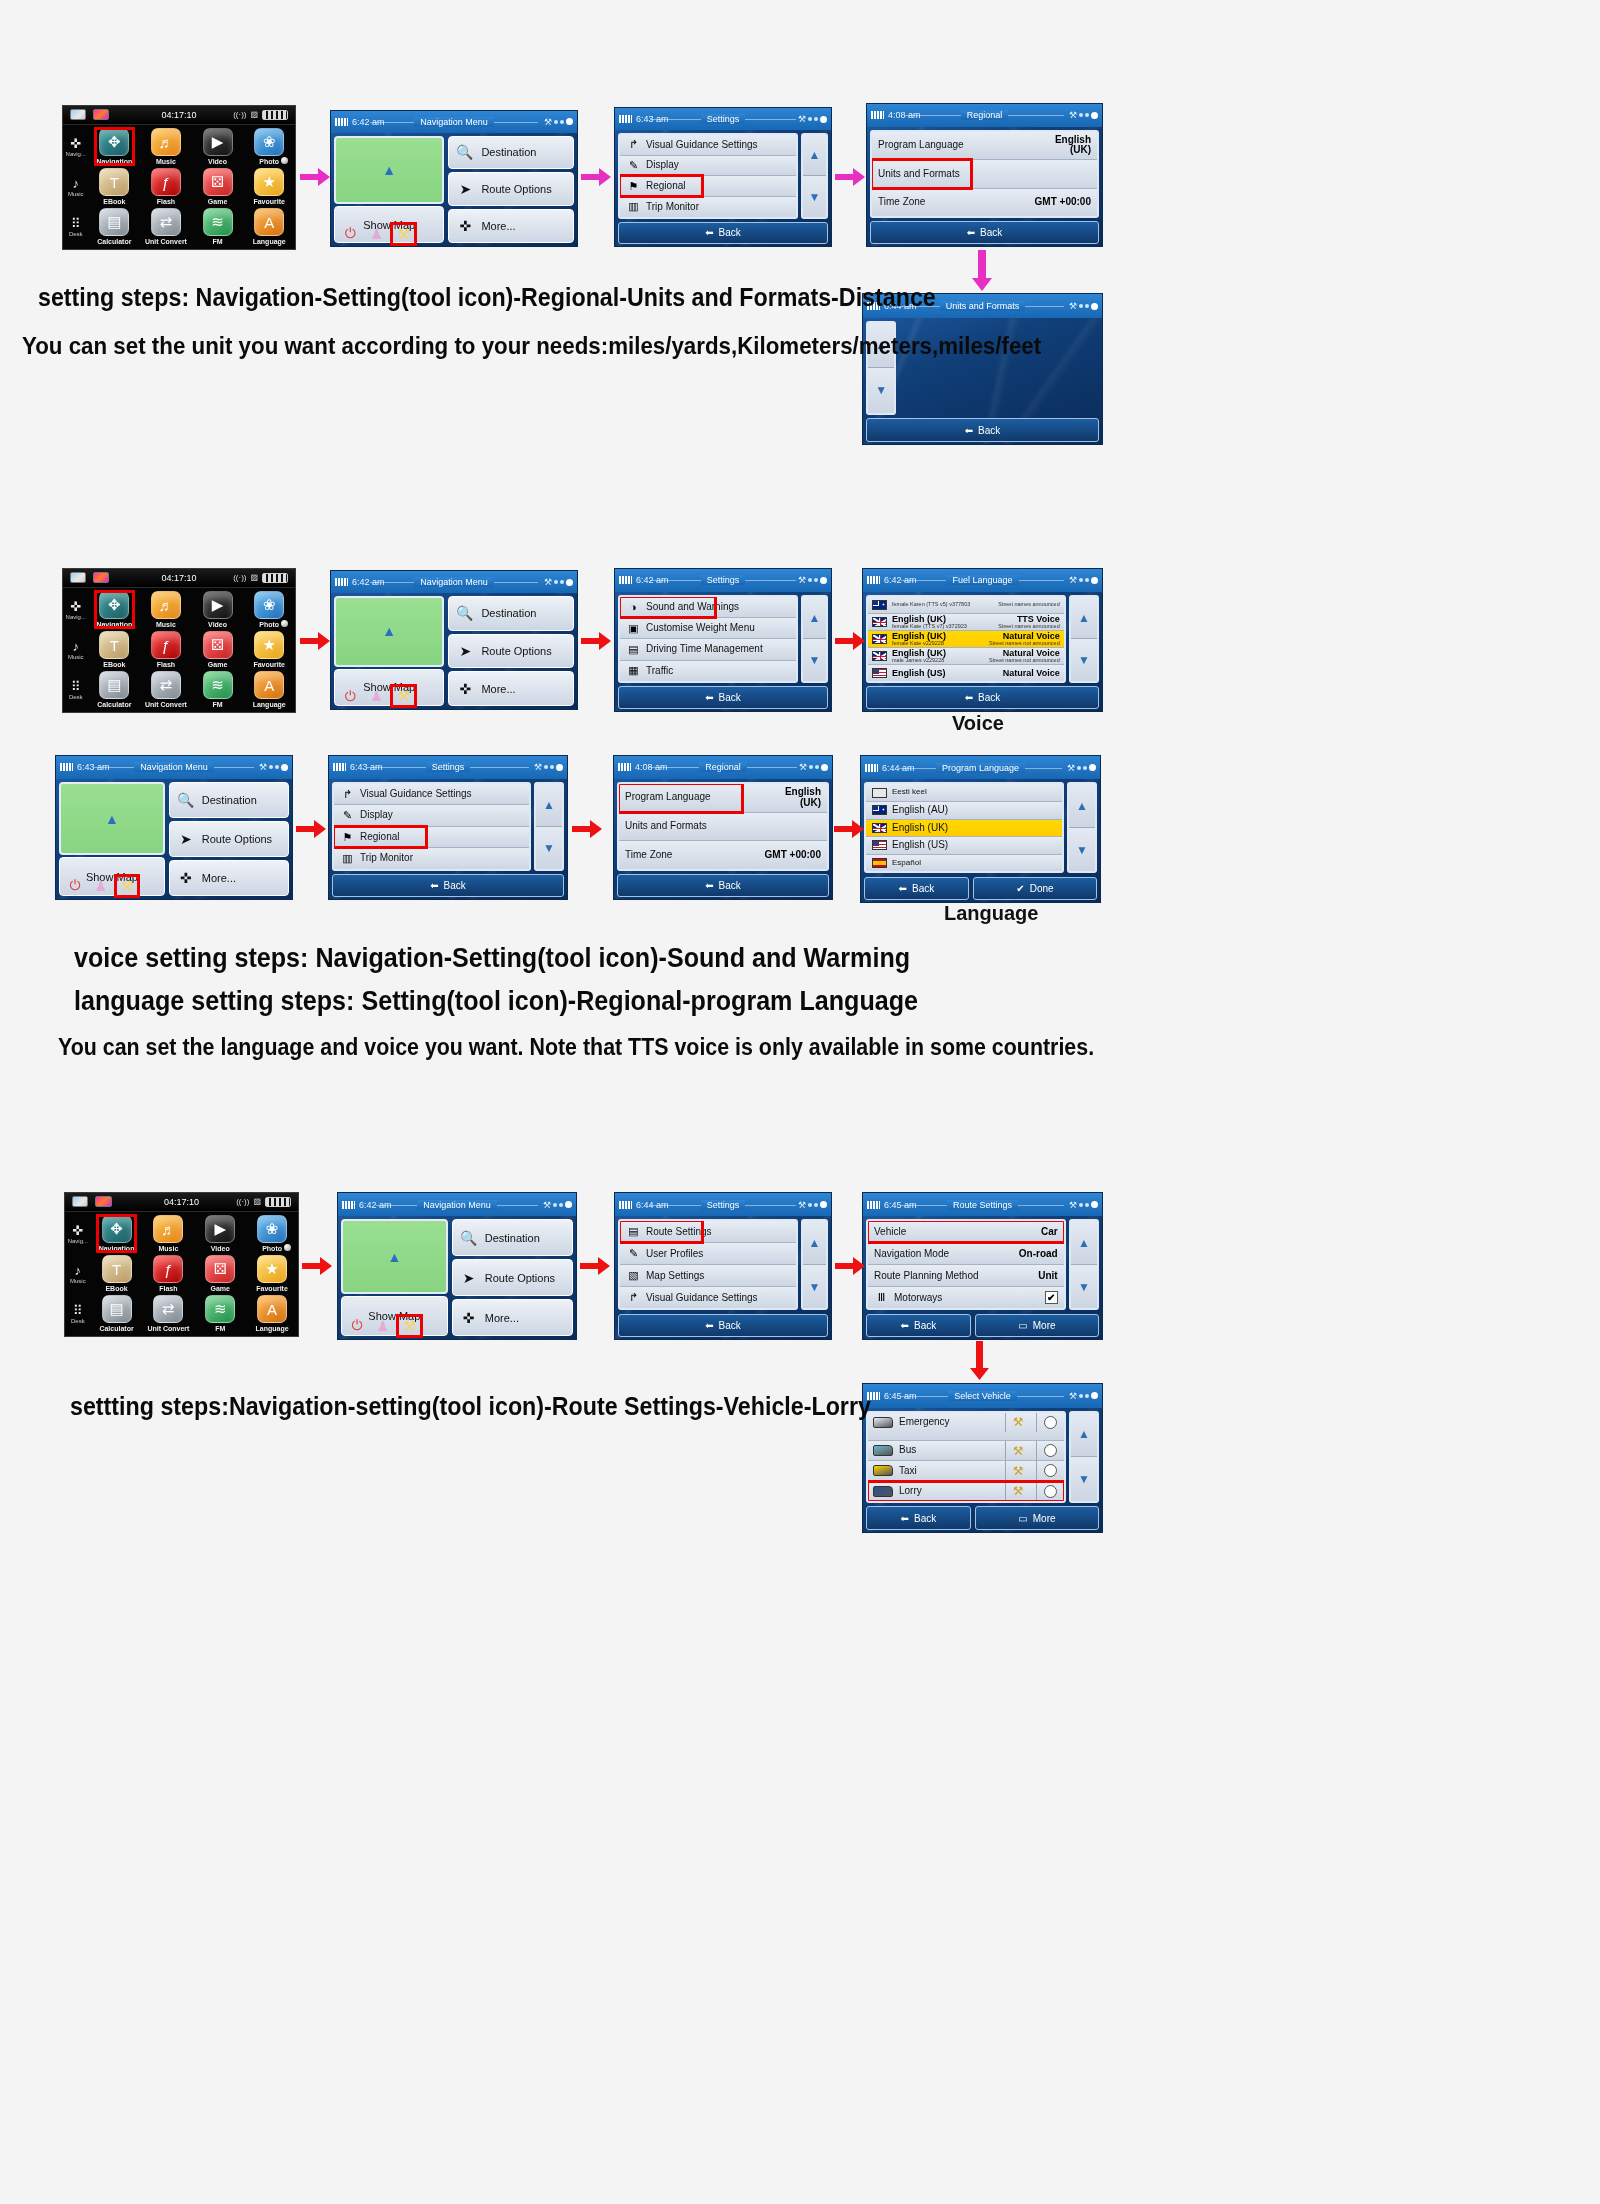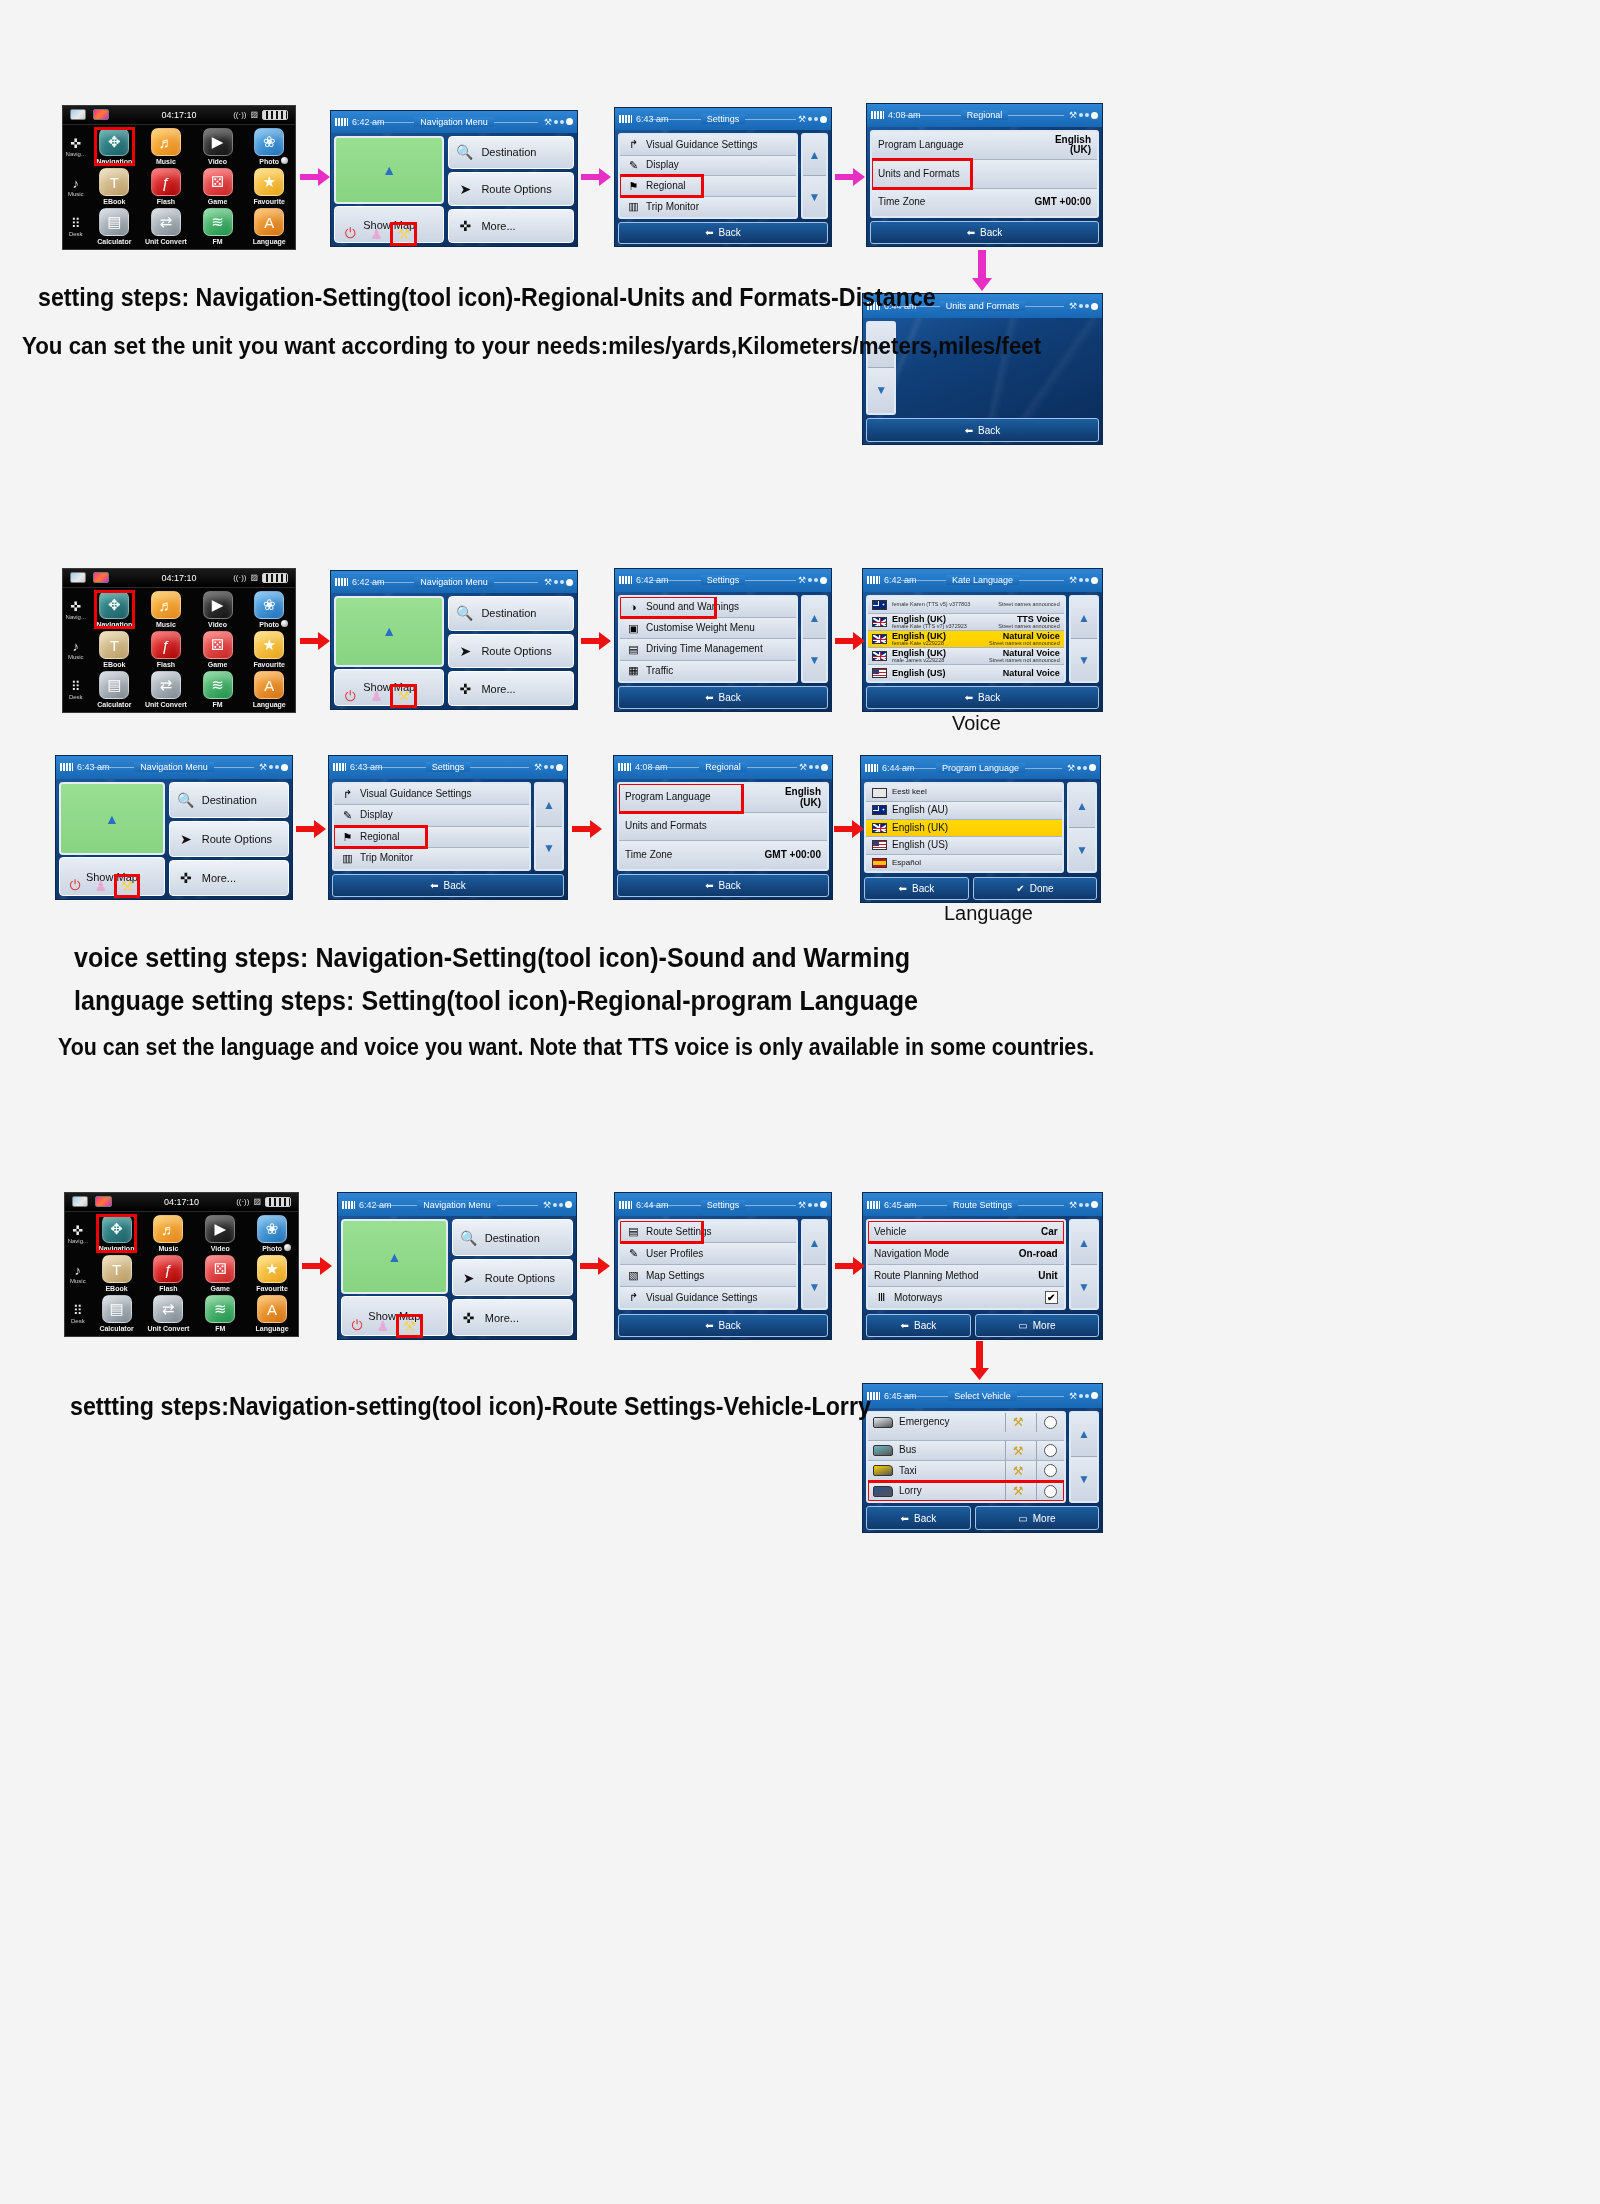--- a/index.html
+++ b/index.html
@@ -228,21 +228,21 @@
     padding-left: 4%;
   }
   .nm-bi { font-size: 14px; position: relative; }
   .nm-hl { position: absolute; border: 3px solid #ee0000; }
 
   
   .arrow { position: absolute; }
   .arrow svg { display: block; }
 
   .vlabel {
-    position: absolute; color: #111; font-weight: normal;
+    position: absolute; color: #111; font-weight: bold;
     font-family: "Liberation Sans", sans-serif;
   }
 </style>
 </head>
 <body>
 
 <div class="page">
 
 
   <div class="launcher" id="launcher1" style="left:62px;top:105px;width:234px;height:145px">
@@ -667,21 +667,21 @@
             <span>Back</span>
           </div>
         </div>
       </div>
     </div>
   <div class="scr" id="voicelang" style="left:862px;top:568px;width:241px;height:144px">
       <div class="titlebar">
         <span class="tb-batt"></span>
         <span class="tb-time">6:42 am</span>
         <div class="tb-line"></div>
-        <div class="tb-title"><span>Kate Language</span></div>
+        <div class="tb-title"><span>Fuel Language</span></div>
         <div class="tb-right">
           <span class="tb-gps">⚒</span>
           <span class="tb-d"></span>
           <span class="tb-d"></span>
           <span class="tb-d big"></span>
         </div>
       </div>
       <div class="body">
         <div class="listwrap">
           <div class="listbox">

